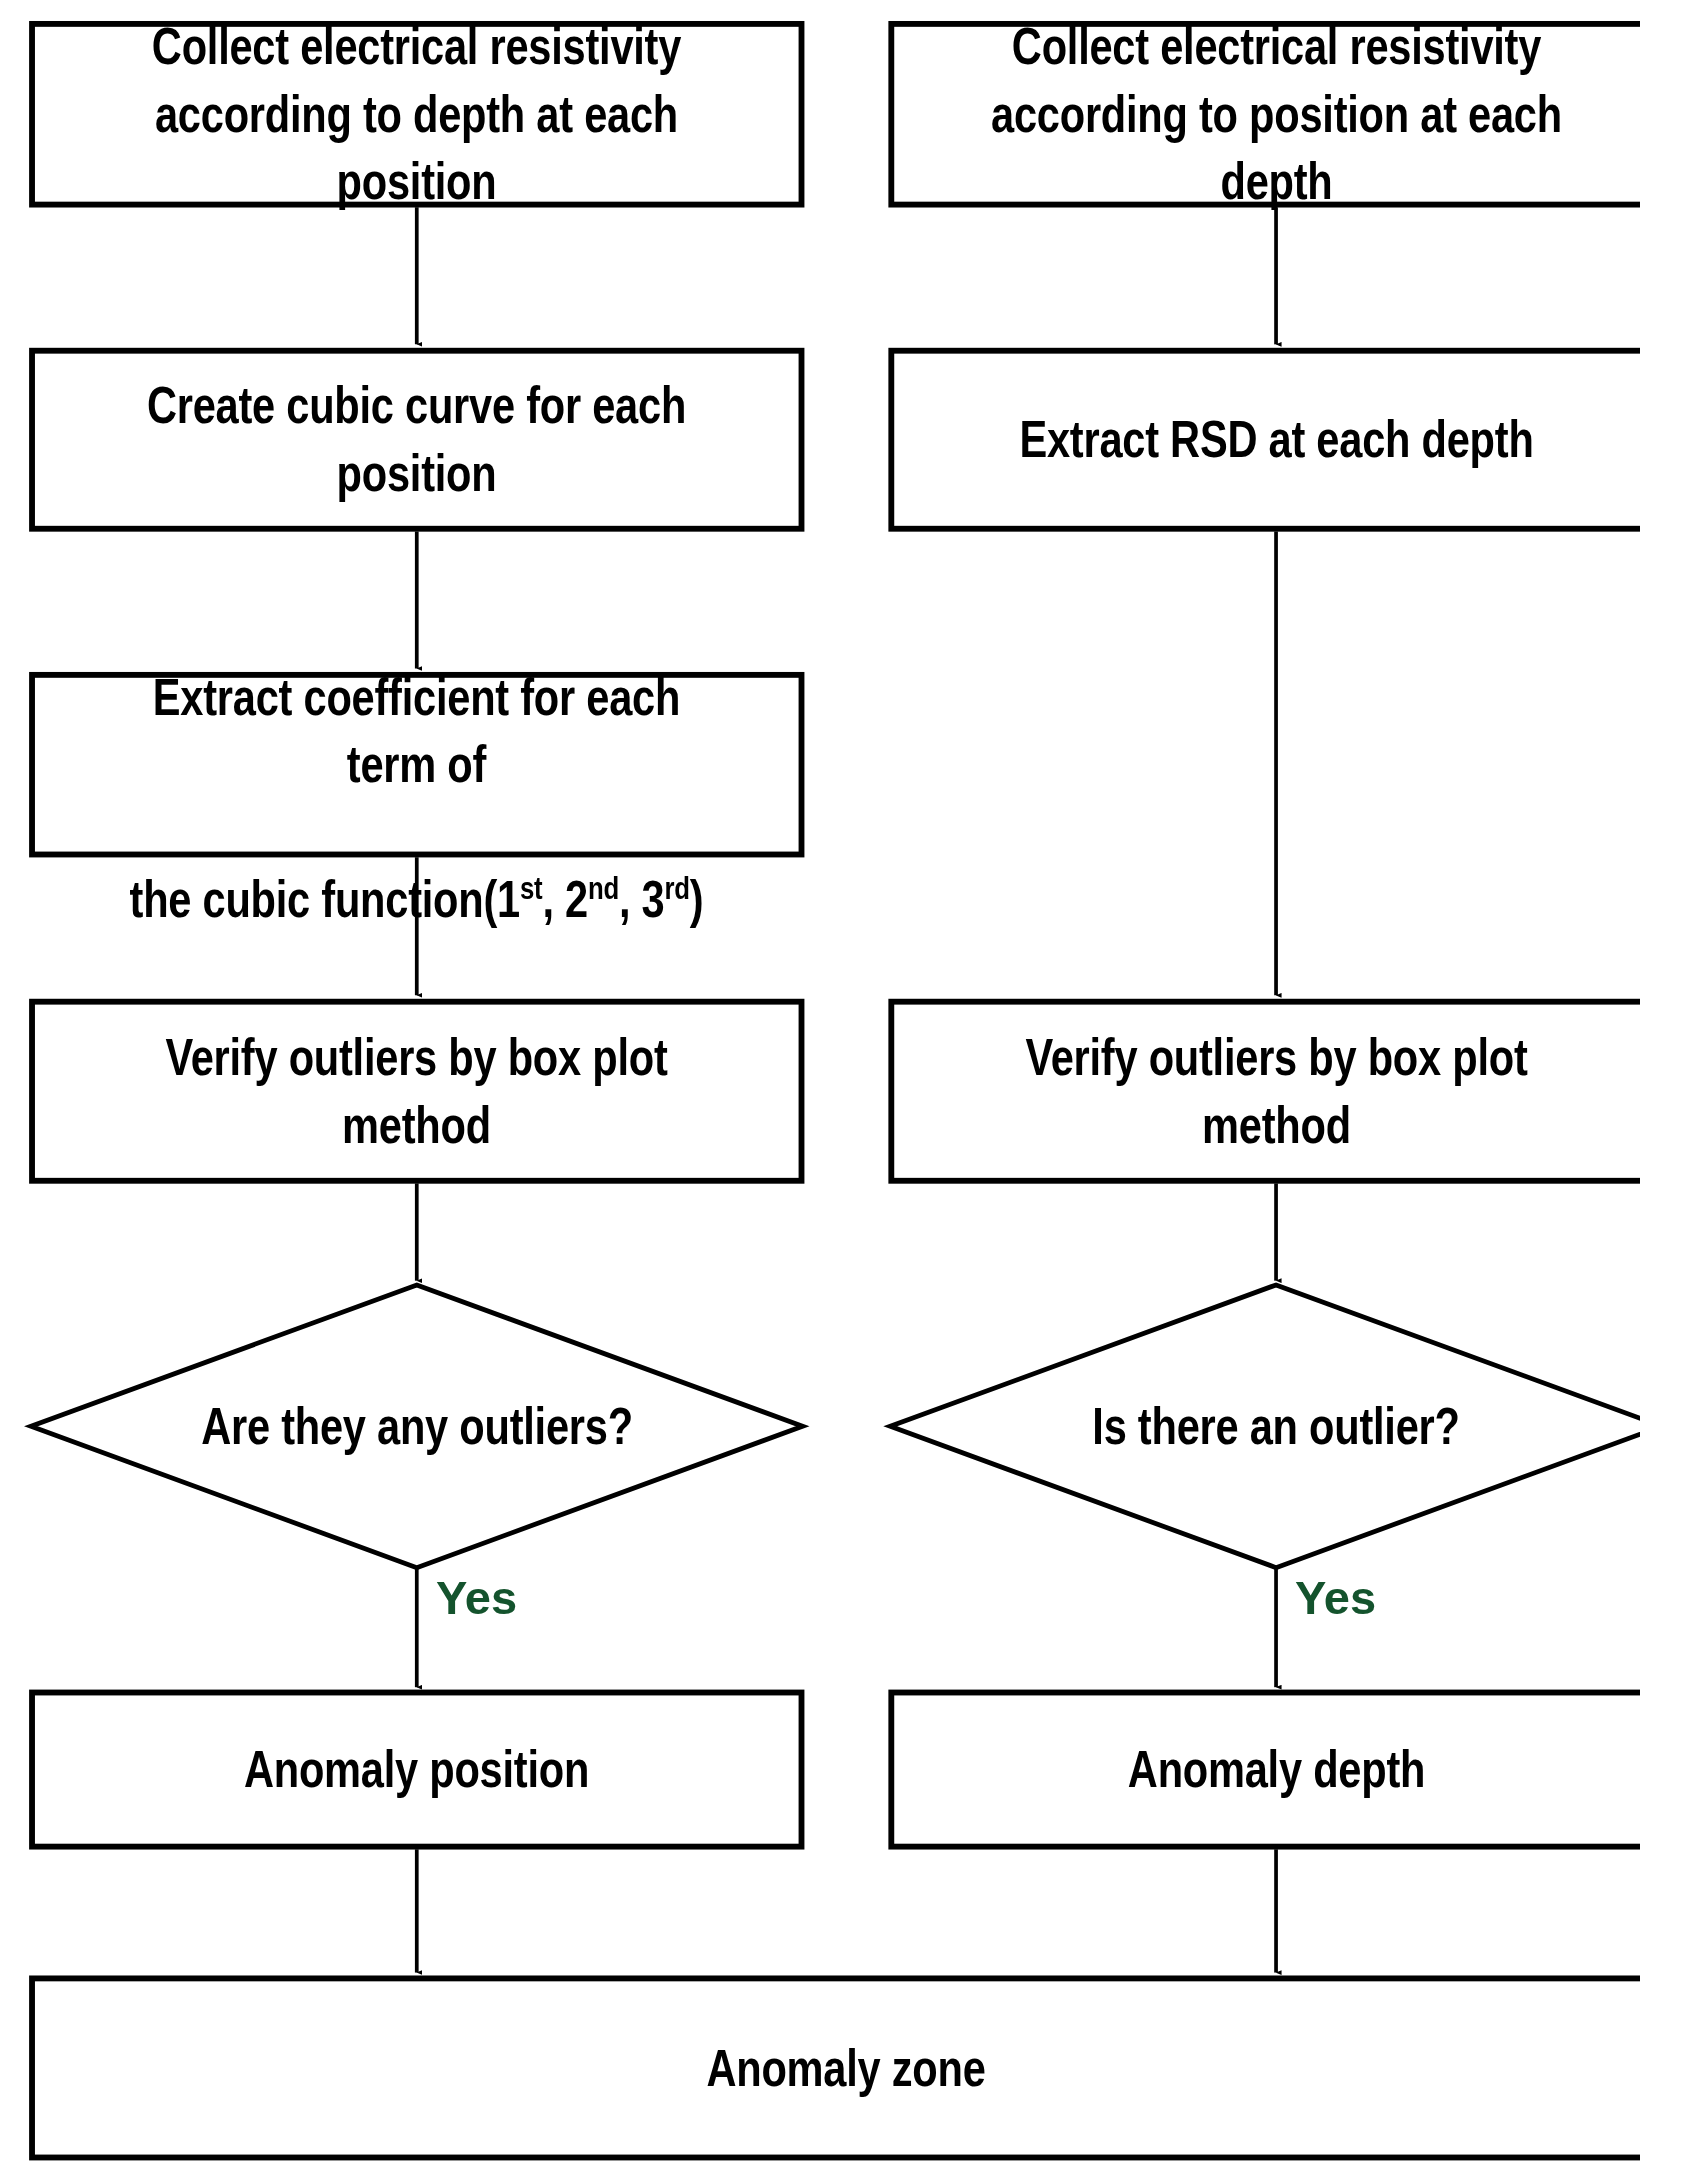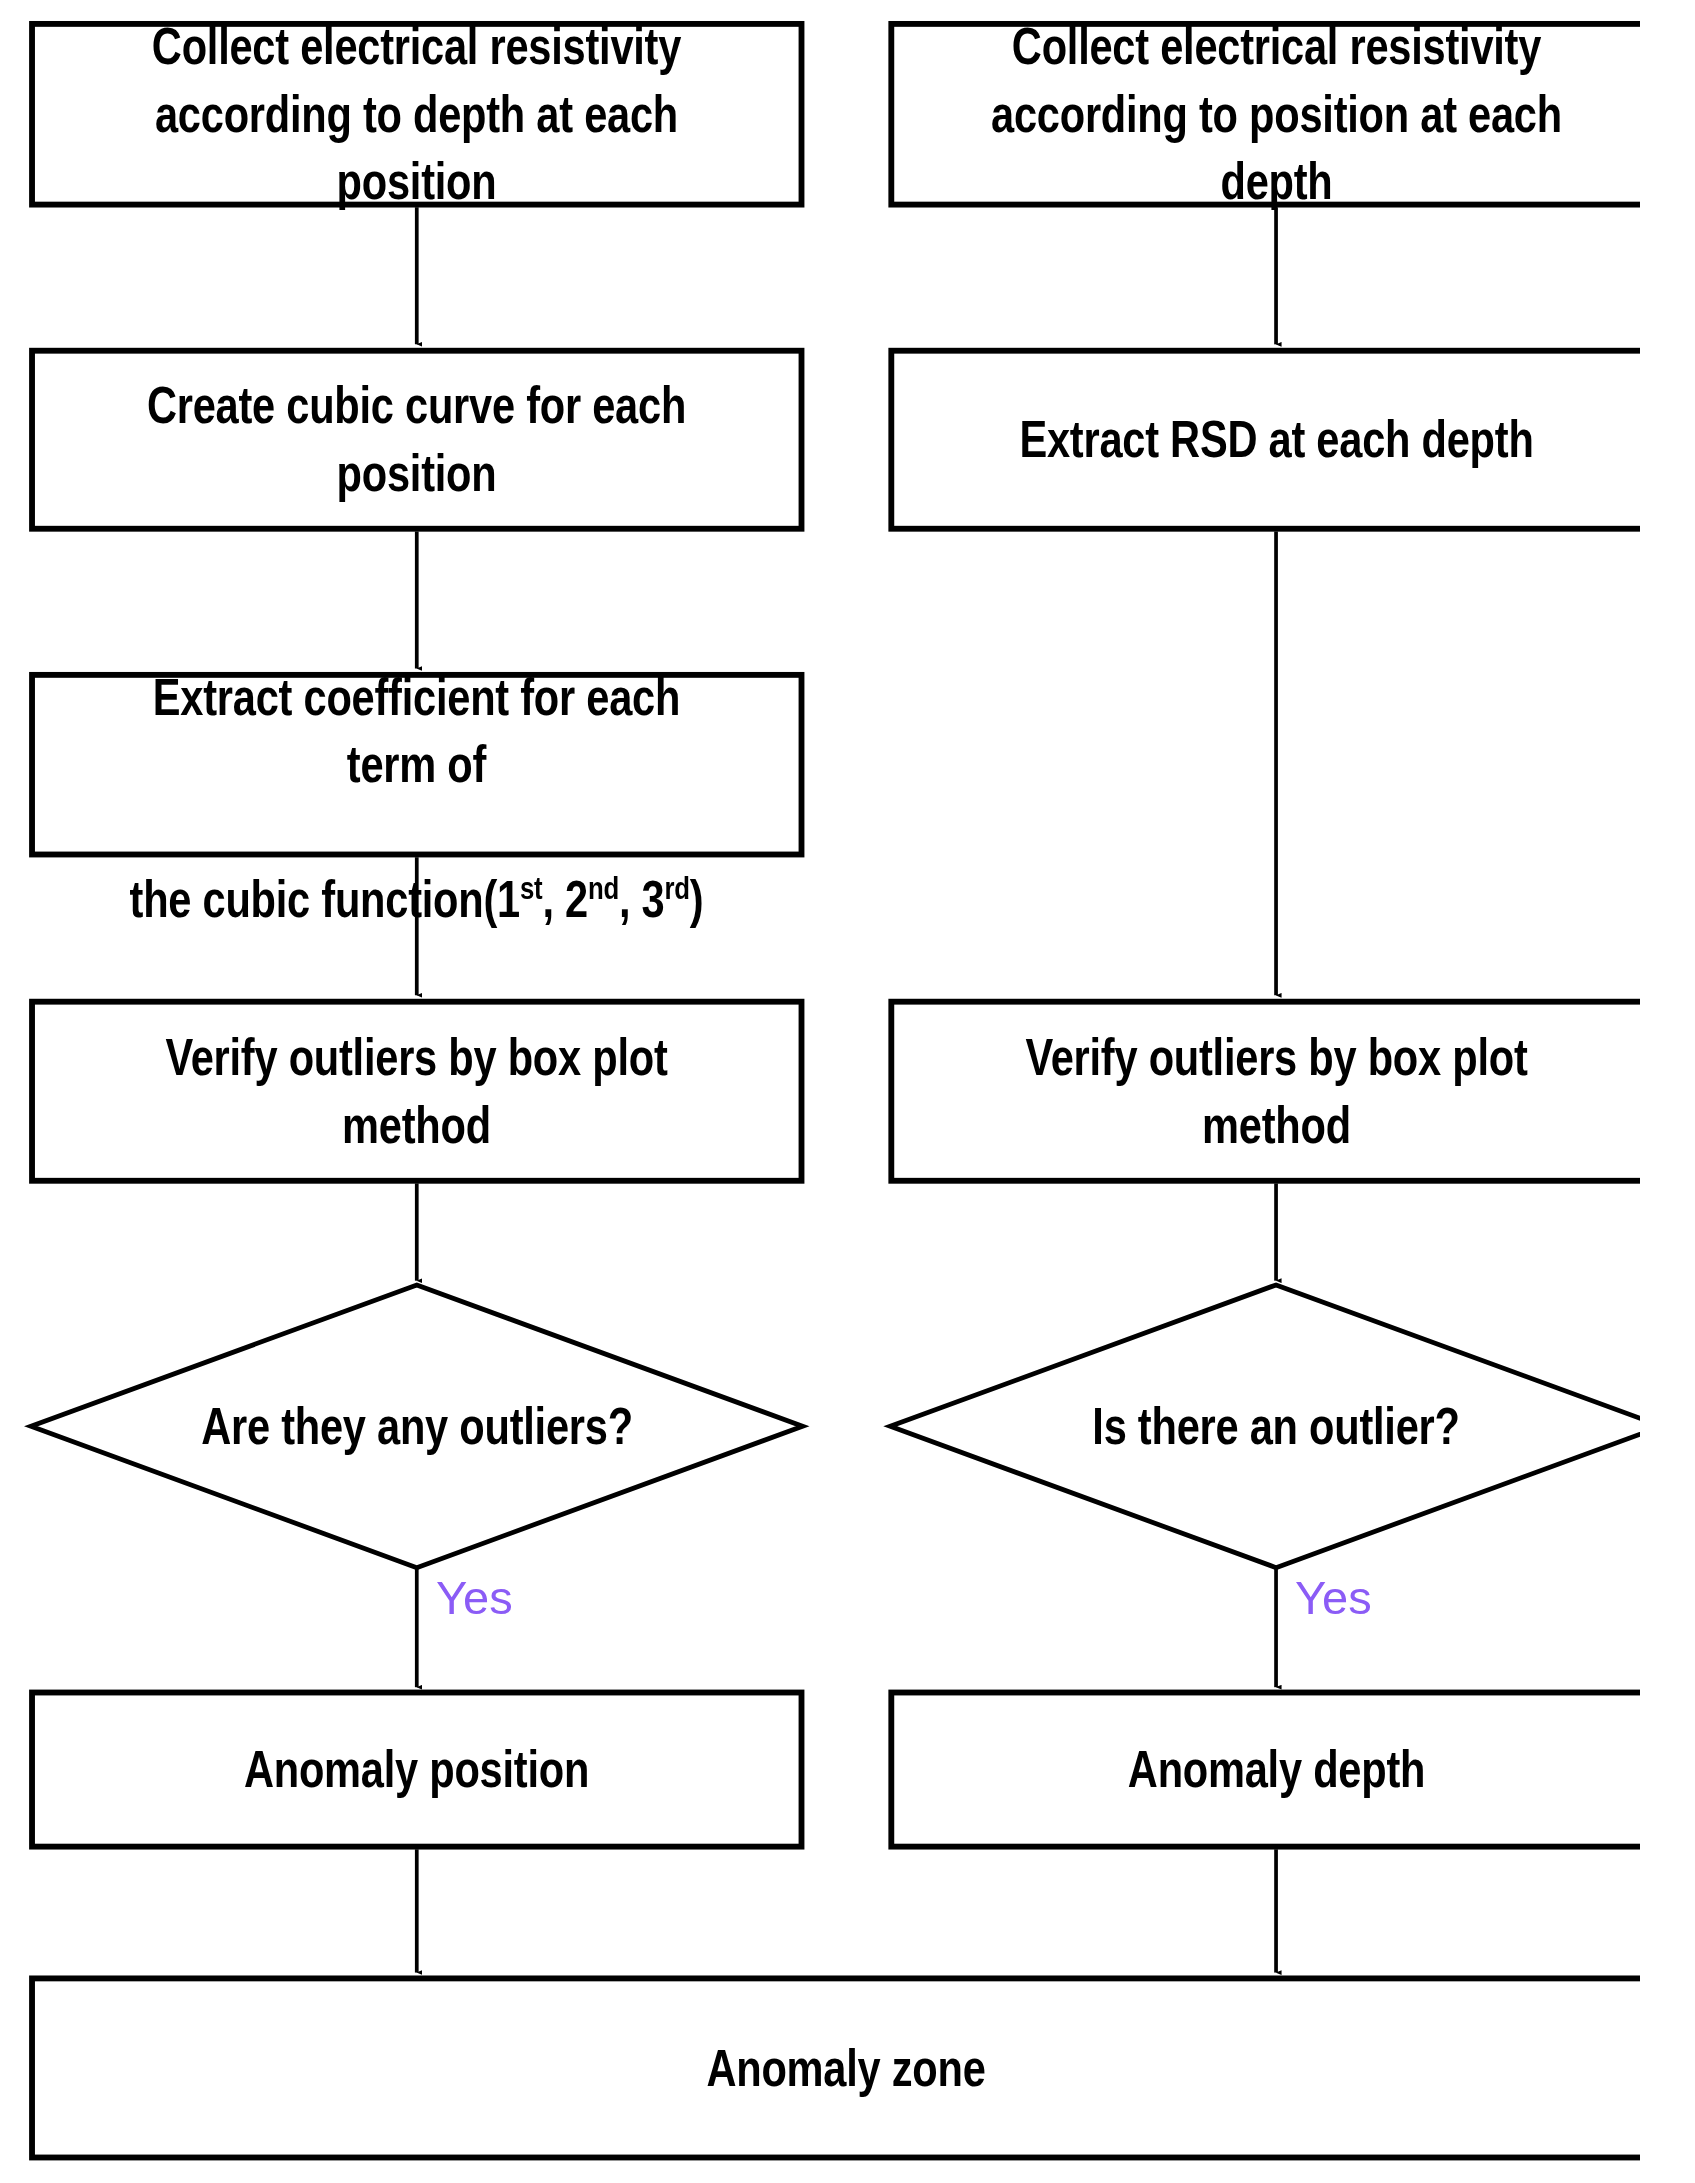--- a/index.html
+++ b/index.html
@@ -34,22 +34,22 @@
     line-height: 1.30;
     letter-spacing: -0.3px;
     transform: scaleX(0.80);
     transform-origin: center center;
     white-space: pre-line;
     pointer-events: none;
   }
   .edge-label {
     position: absolute;
     font-family: "Liberation Sans", sans-serif;
-    font-weight: normal;
-    color: #8b5cf6;
+    font-weight: bold;
+    color: #14532d;
     white-space: nowrap;
     text-align: center;
   }
   sup {
     font-size: 0.62em;
     vertical-align: super;
     line-height: 0;
   }
 </style>
 </head>

